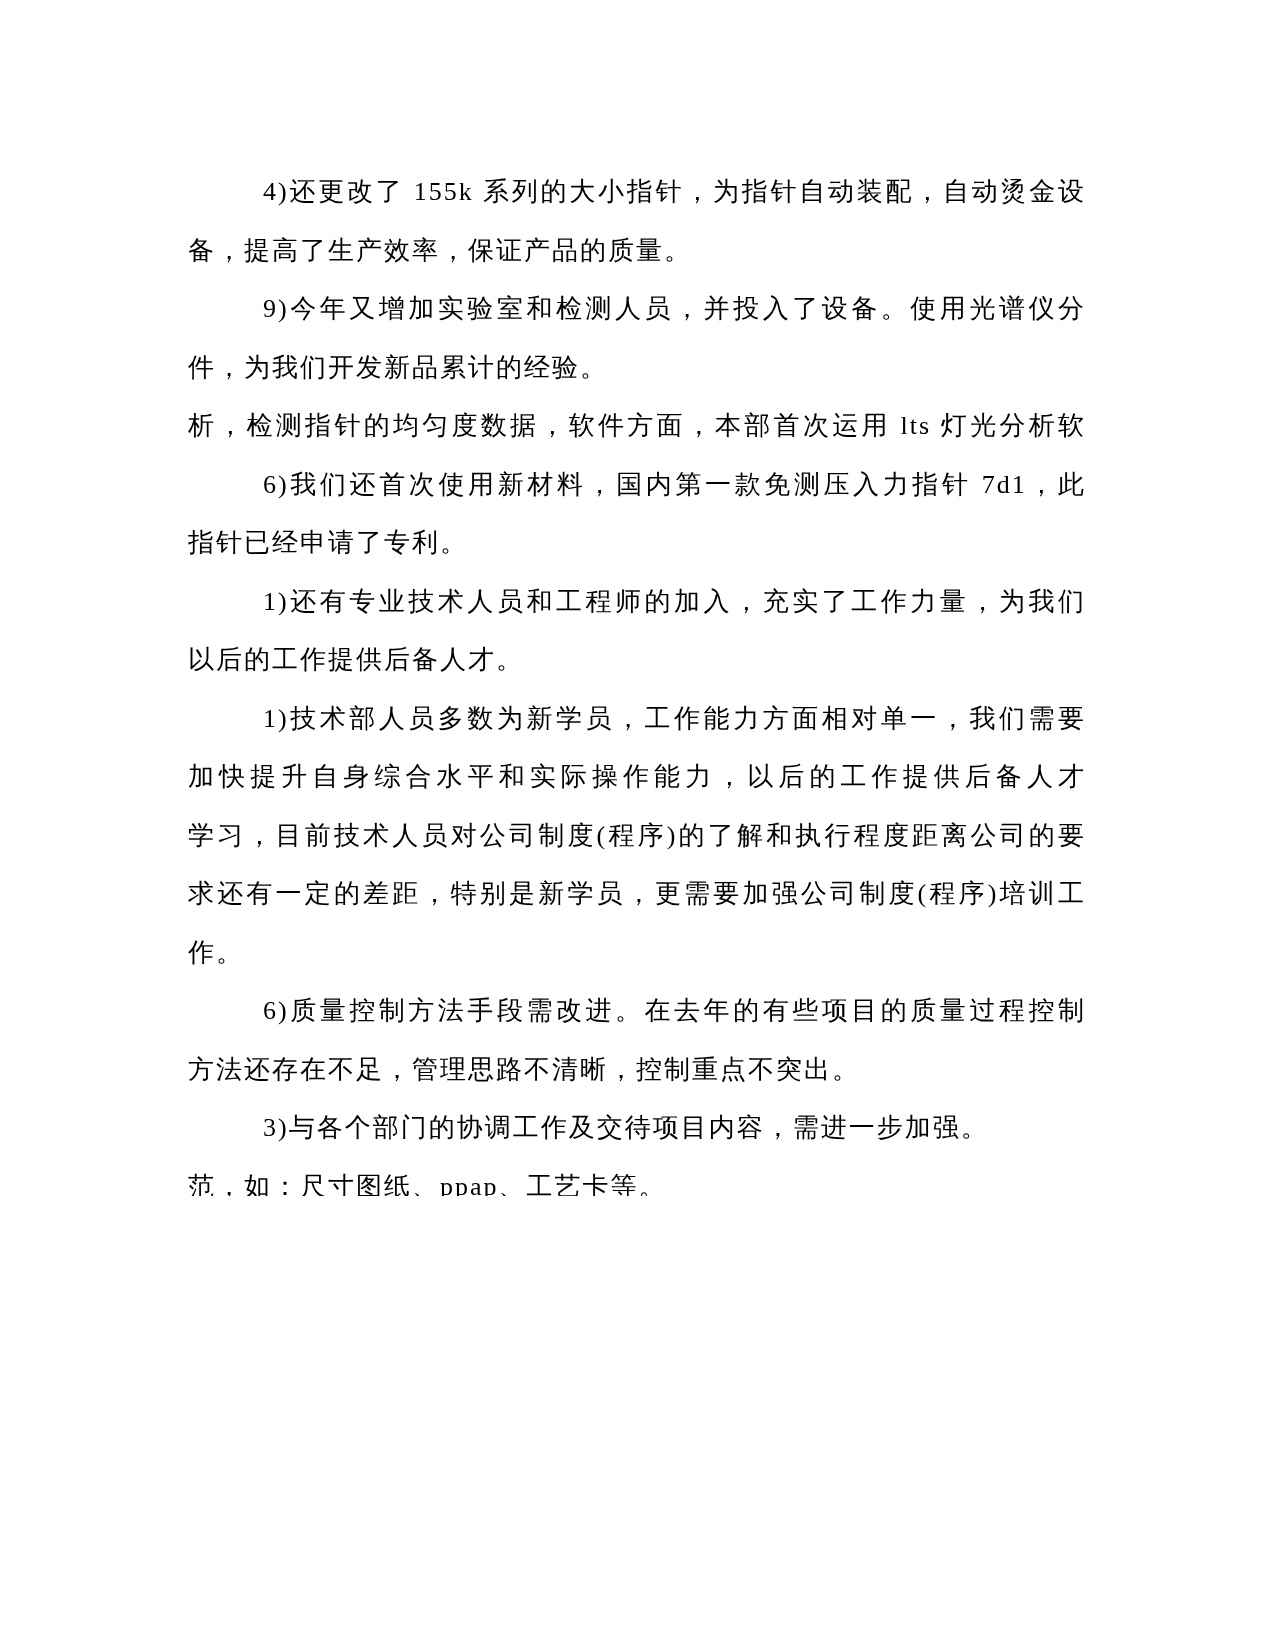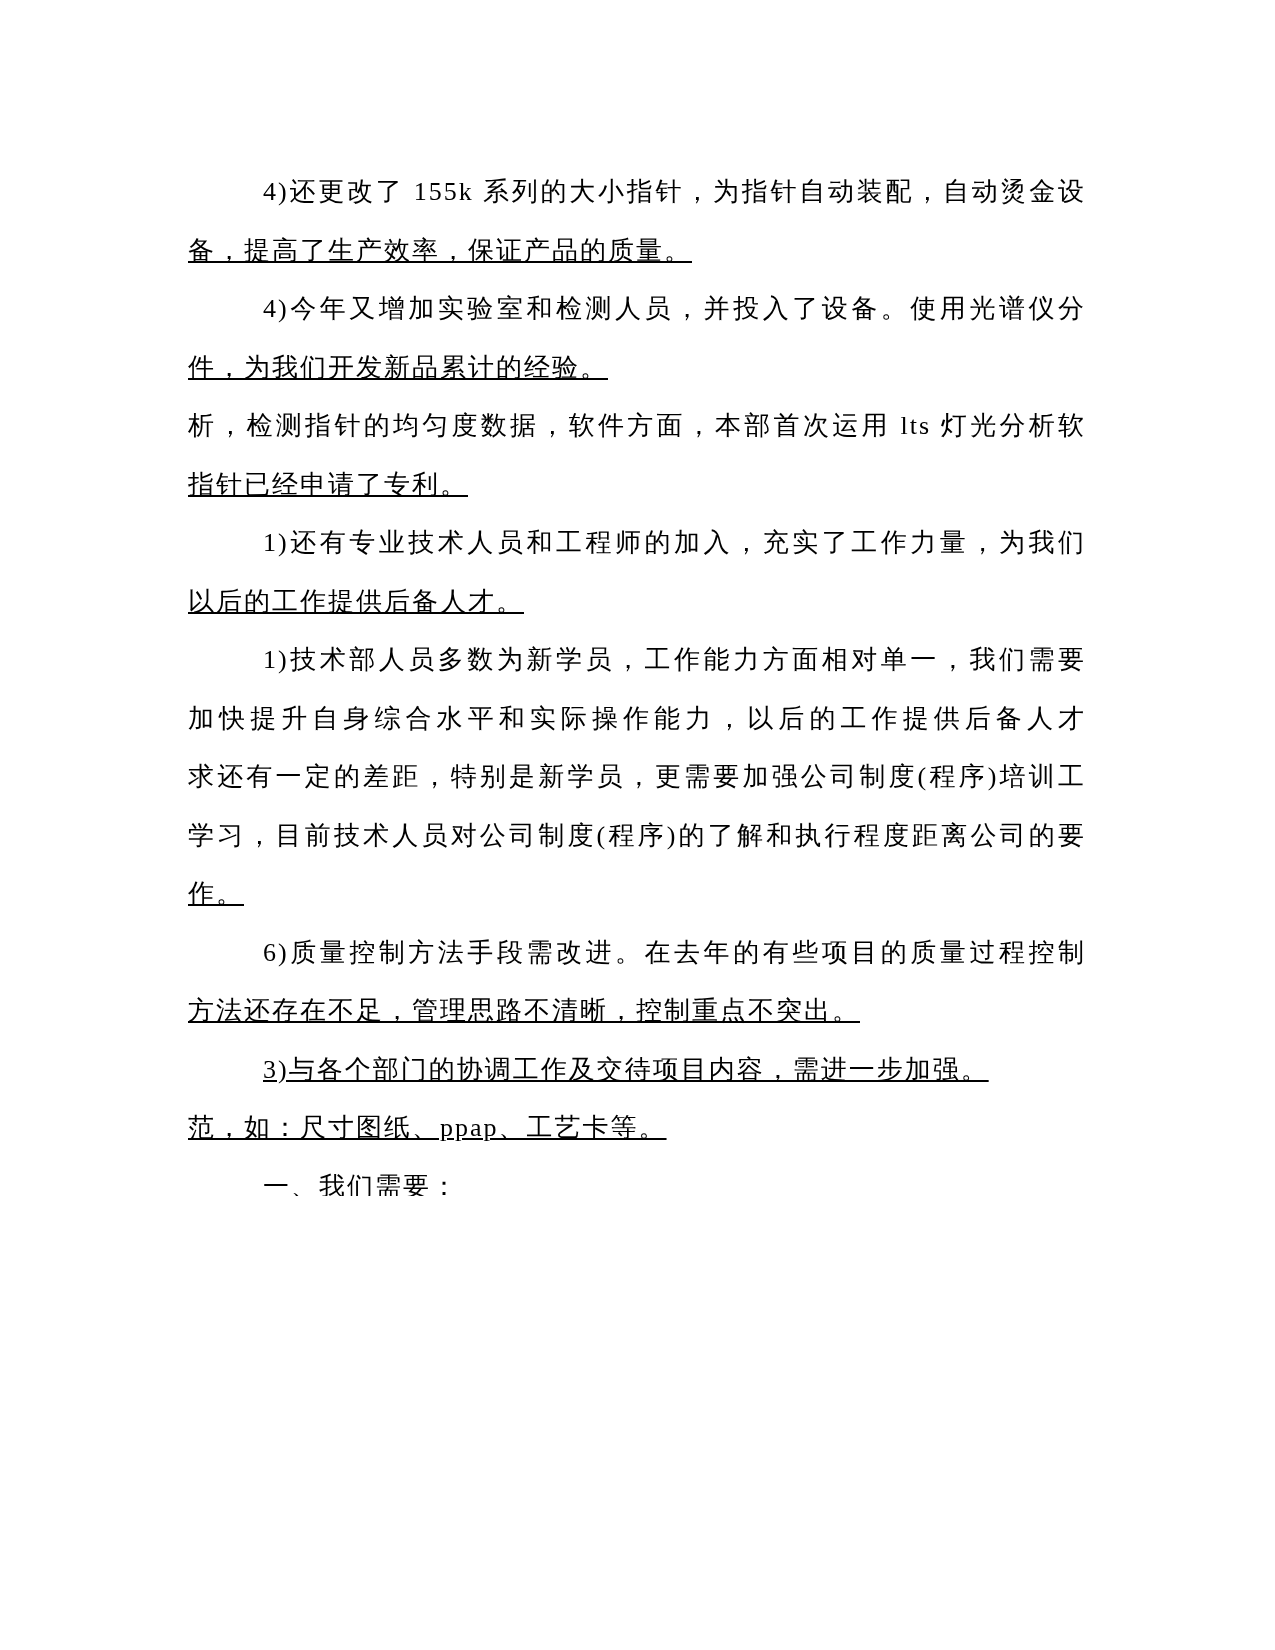--- a/index.html
+++ b/index.html
@@ -25,55 +25,55 @@
     height: 58.5px;
     letter-spacing: 2px;
     text-align: justify;
     text-align-last: justify;
     white-space: normal;
     overflow: hidden;
   }
   .line.last {
     text-align: left;
     text-align-last: left;
-    text-decoration: underline;
   }
   .line.ind { text-indent: 75px; }
 </style>
 </head>
 <body>
 
 <div class="page">
   <div class="content">
 
     <div class="para">
       <div class="line ind">4)还更改了 155k 系列的大小指针，为指针自动装配，自动烫金设</div>
       <div class="line last">备，提高了生产效率，保证产品的质量。</div>
     </div>
 
     <div class="para">
-      <div class="line ind">4)今年又增加实验室和检测人员，并投入了设备。使用光谱仪分</div>
+      <div class="line ind">9)今年又增加实验室和检测人员，并投入了设备。使用光谱仪分</div>
       <div class="line last">件，为我们开发新品累计的经验。</div>
       <div class="line">析，检测指针的均匀度数据，软件方面，本部首次运用 lts 灯光分析软</div>
     </div>
 
     <div class="para">
+      <div class="line ind">6)我们还首次使用新材料，国内第一款免测压入力指针 7d1，此</div>
       <div class="line last">指针已经申请了专利。</div>
     </div>
 
     <div class="para">
       <div class="line ind">1)还有专业技术人员和工程师的加入，充实了工作力量，为我们</div>
       <div class="line last">以后的工作提供后备人才。</div>
     </div>
 
     <div class="para">
       <div class="line ind">1)技术部人员多数为新学员，工作能力方面相对单一，我们需要</div>
       <div class="line">加快提升自身综合水平和实际操作能力，以后的工作提供后备人才</div>
+      <div class="line">学习，目前技术人员对公司制度(程序)的了解和执行程度距离公司的要</div>
       <div class="line">求还有一定的差距，特别是新学员，更需要加强公司制度(程序)培训工</div>
-      <div class="line">学习，目前技术人员对公司制度(程序)的了解和执行程度距离公司的要</div>
       <div class="line last">作。</div>
     </div>
 
     <div class="para">
       <div class="line ind">6)质量控制方法手段需改进。在去年的有些项目的质量过程控制</div>
       <div class="line last">方法还存在不足，管理思路不清晰，控制重点不突出。</div>
     </div>
 
     <div class="para">
       <div class="line ind last">3)与各个部门的协调工作及交待项目内容，需进一步加强。</div>

